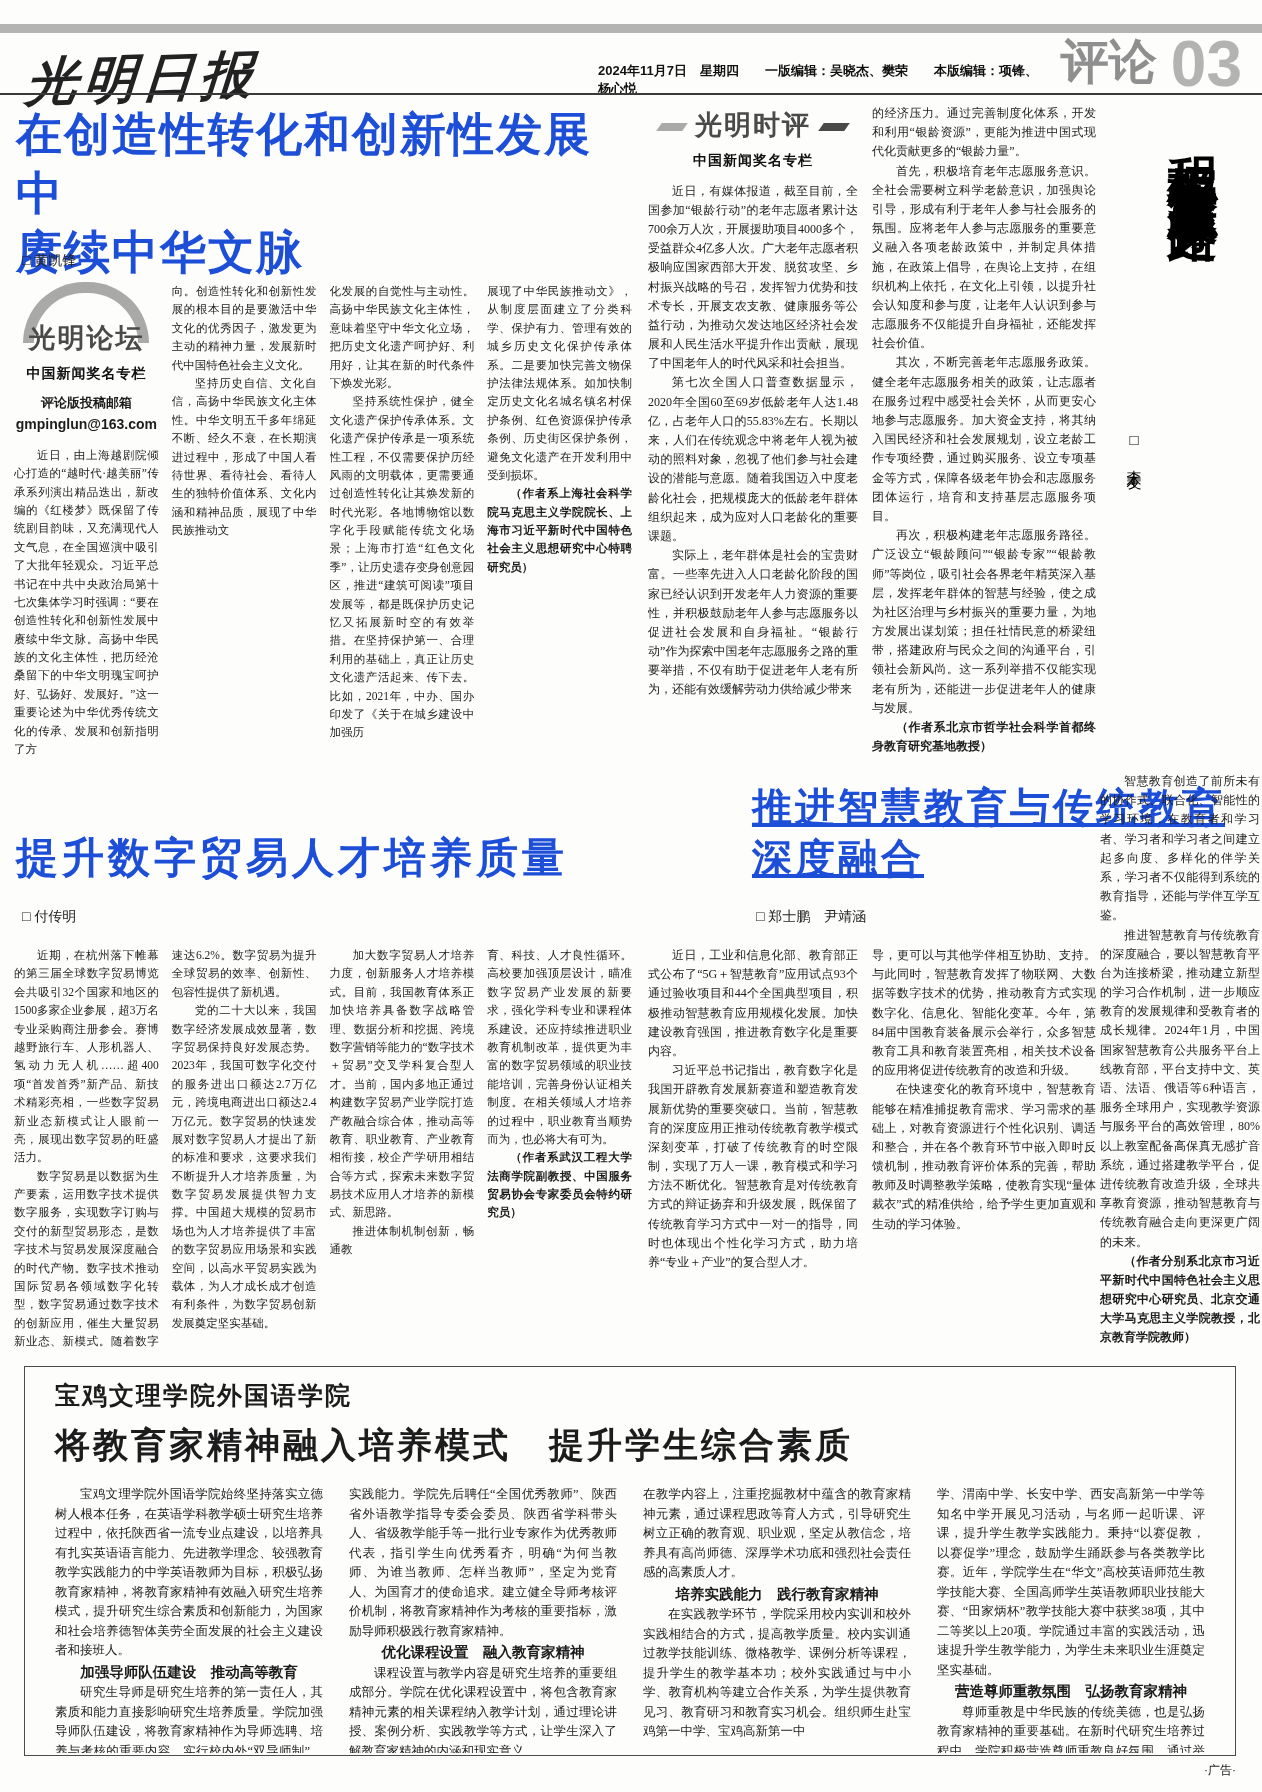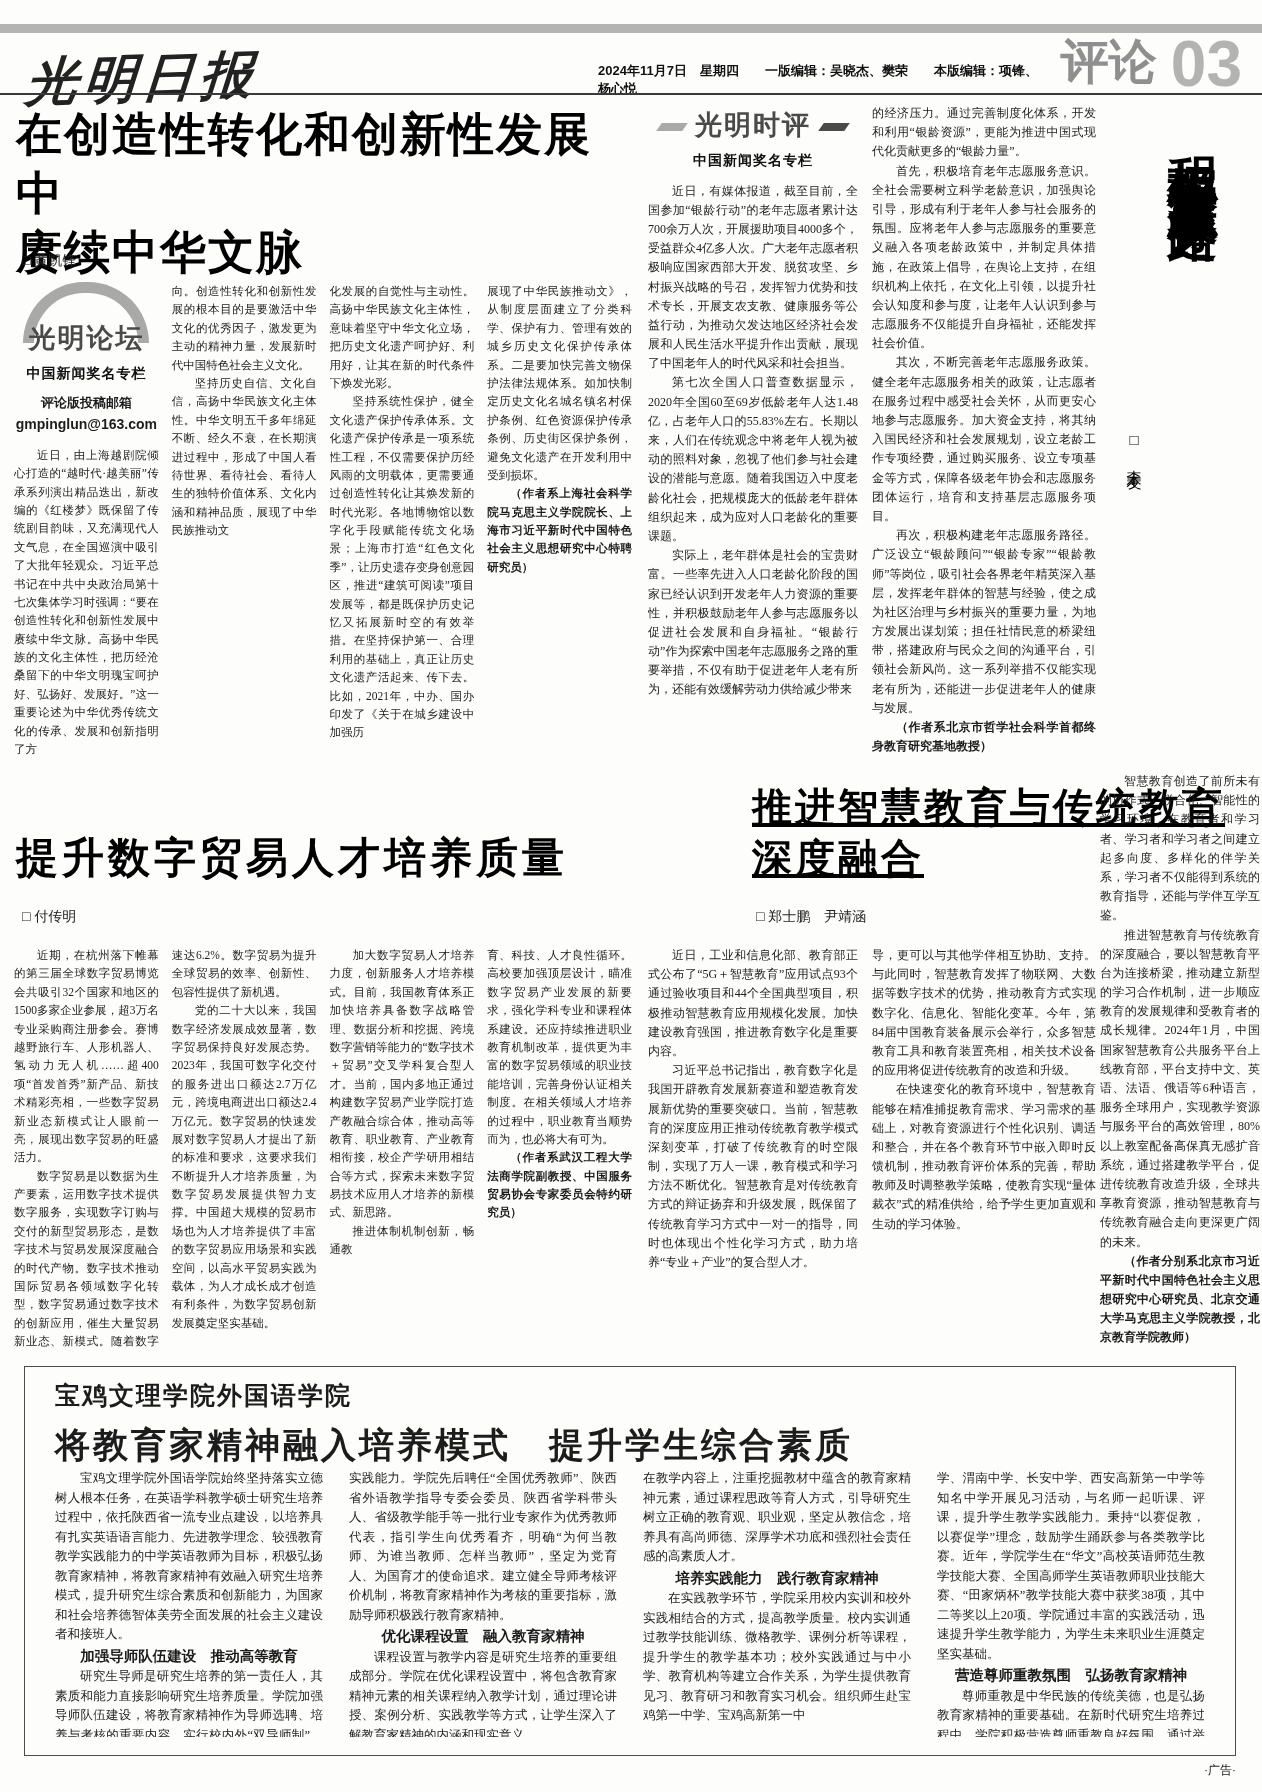--- a/index.html
+++ b/index.html
@@ -10,21 +10,21 @@
   #topbar{left:0;top:24px;width:1262px;height:9px;background:#b4b4b2;}
   #masthead{left:26px;top:44px;font-size:52px;font-weight:bold;font-style:italic;
             transform:skewX(-6deg) rotate(-2deg);letter-spacing:6px;color:#222;}
   #dateline{left:598px;top:62px;width:440px;font-family:"Liberation Sans",sans-serif;
             font-size:13px;font-weight:bold;color:#111;}
   #pagelabel{right:20px;top:30px;display:flex;align-items:flex-end;gap:14px;}
   #sectionname{font-family:"Liberation Sans",sans-serif;font-size:48px;font-weight:900;color:#8f8f8f;margin-left:17px;}
   #pagenum{font-family:"Liberation Sans",sans-serif;font-size:64px;font-weight:600;color:#b3b3b1;line-height:.9;}
   #headrule{left:0;top:93px;width:1262px;height:2px;background:#3a3a3a;}
   
-  .headline{font-weight:900;color:#000000;letter-spacing:2px;line-height:1.28;font-family:"Liberation Serif",serif;}
+  .headline{font-weight:900;color:#1d4ed8;letter-spacing:2px;line-height:1.28;font-family:"Liberation Serif",serif;}
   .byline{font-size:14px;color:#222;font-family:"Liberation Sans",sans-serif;}
   .cols{display:flex;}
   .col{overflow:hidden;font-size:11.5px;line-height:1.6;text-align:justify;}
   .col p{margin:0;text-indent:2em;}
   .col .cont{text-indent:0;}
   .attribution{font-weight:bold;font-family:"Liberation Sans",sans-serif;}
   
   .kickerbox{text-align:center;font-family:"Liberation Sans",sans-serif;}
   .arch{width:104px;height:50px;margin:0 auto -26px auto;border:11px solid #a9a9a7;border-bottom:none;
         border-radius:104px 104px 0 0;}
@@ -34,21 +34,21 @@
   .kickerbox .mail2{font-size:14px;font-weight:bold;}
   .slash{display:inline-block;width:26px;height:8px;background:#a9a9a7;transform:skewX(-35deg);vertical-align:middle;}
   .slash.dark{background:#4a4a48;}
   
   .vert{writing-mode:vertical-rl;font-weight:900;color:#000;font-family:"Liberation Serif",serif;}
   
   #adbox{left:24px;top:1366px;width:1212px;height:390px;border:1px solid #4c4c4c;padding:12px 30px;box-sizing:border-box;
          font-family:"Liberation Sans",sans-serif;}
   #adkicker{font-size:25px;font-weight:900;letter-spacing:2px;}
   #adheadline{text-align:left;font-size:35px;font-weight:900;letter-spacing:3px;margin-top:10px;}
-  #adcols{display:flex;gap:26px;}
+  #adcols{display:flex;gap:26px;margin-top:16px;}
   .adcol{flex:1;height:268px;overflow:hidden;font-size:12.5px;line-height:1.56;text-align:justify;
          font-family:"Liberation Serif",serif;}
   .adcol p{margin:0;text-indent:2em;}
   .adcol .cont{text-indent:0;}
   .adsub{font-family:"Liberation Sans",sans-serif;font-weight:900;text-align:center;font-size:14.5px;
          margin:8px 0 6px 0;text-indent:0 !important;}
   #adlabel{right:26px;top:1762px;font-size:12px;font-family:"Liberation Sans",sans-serif;color:#222;}
 </style>
 </head>
 <body>

